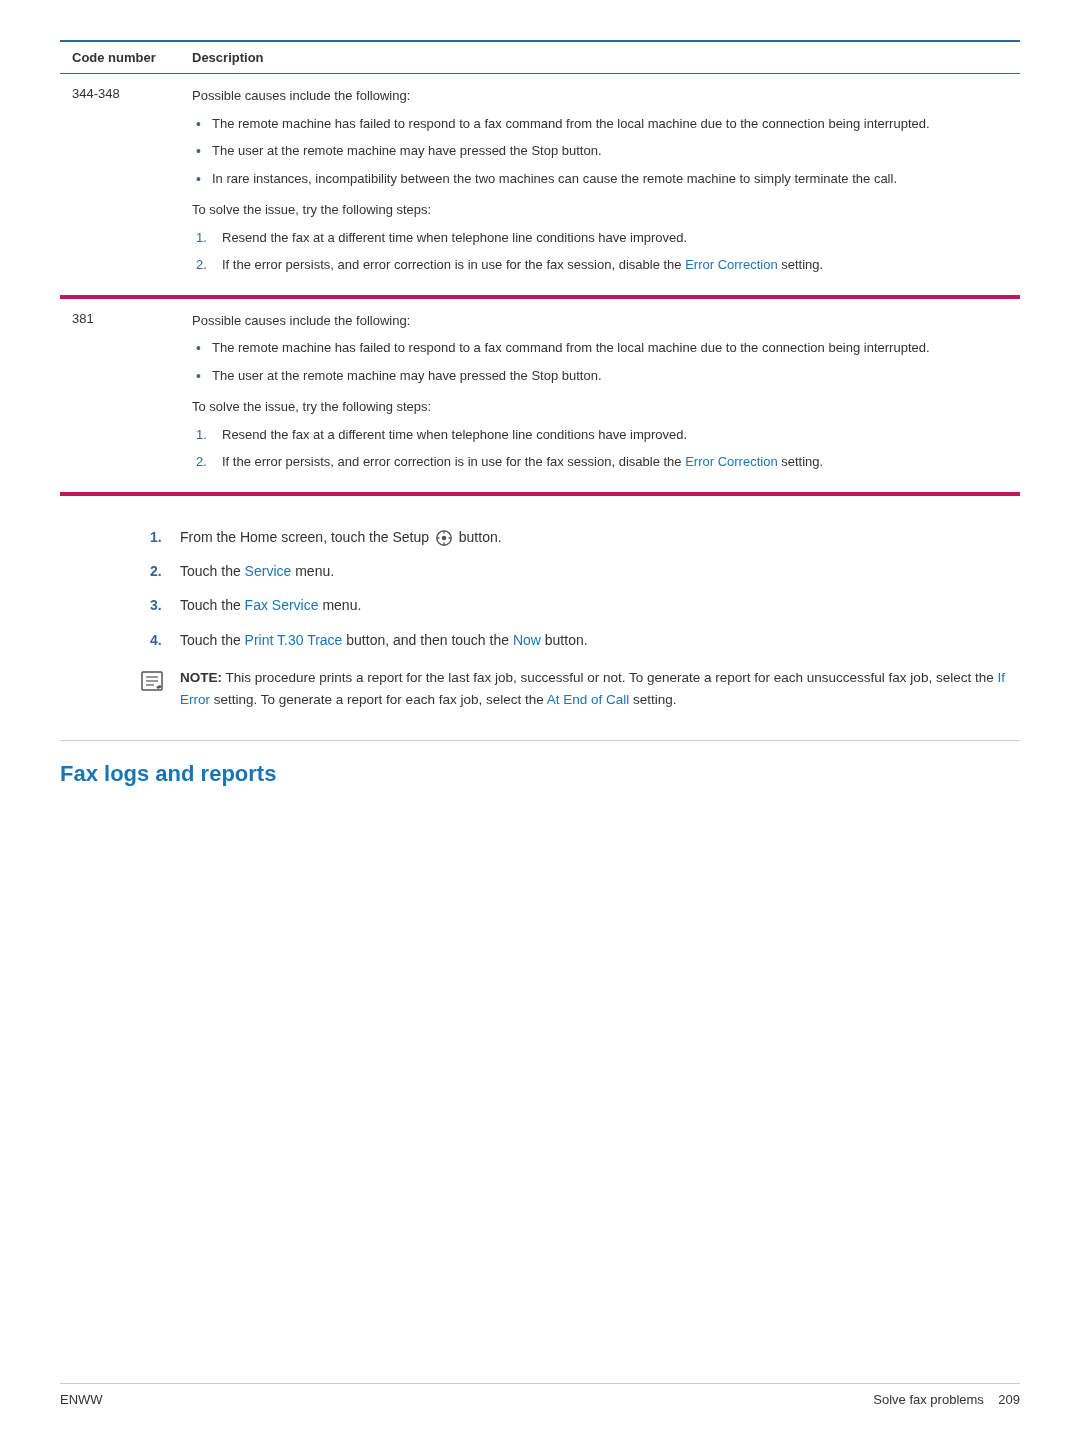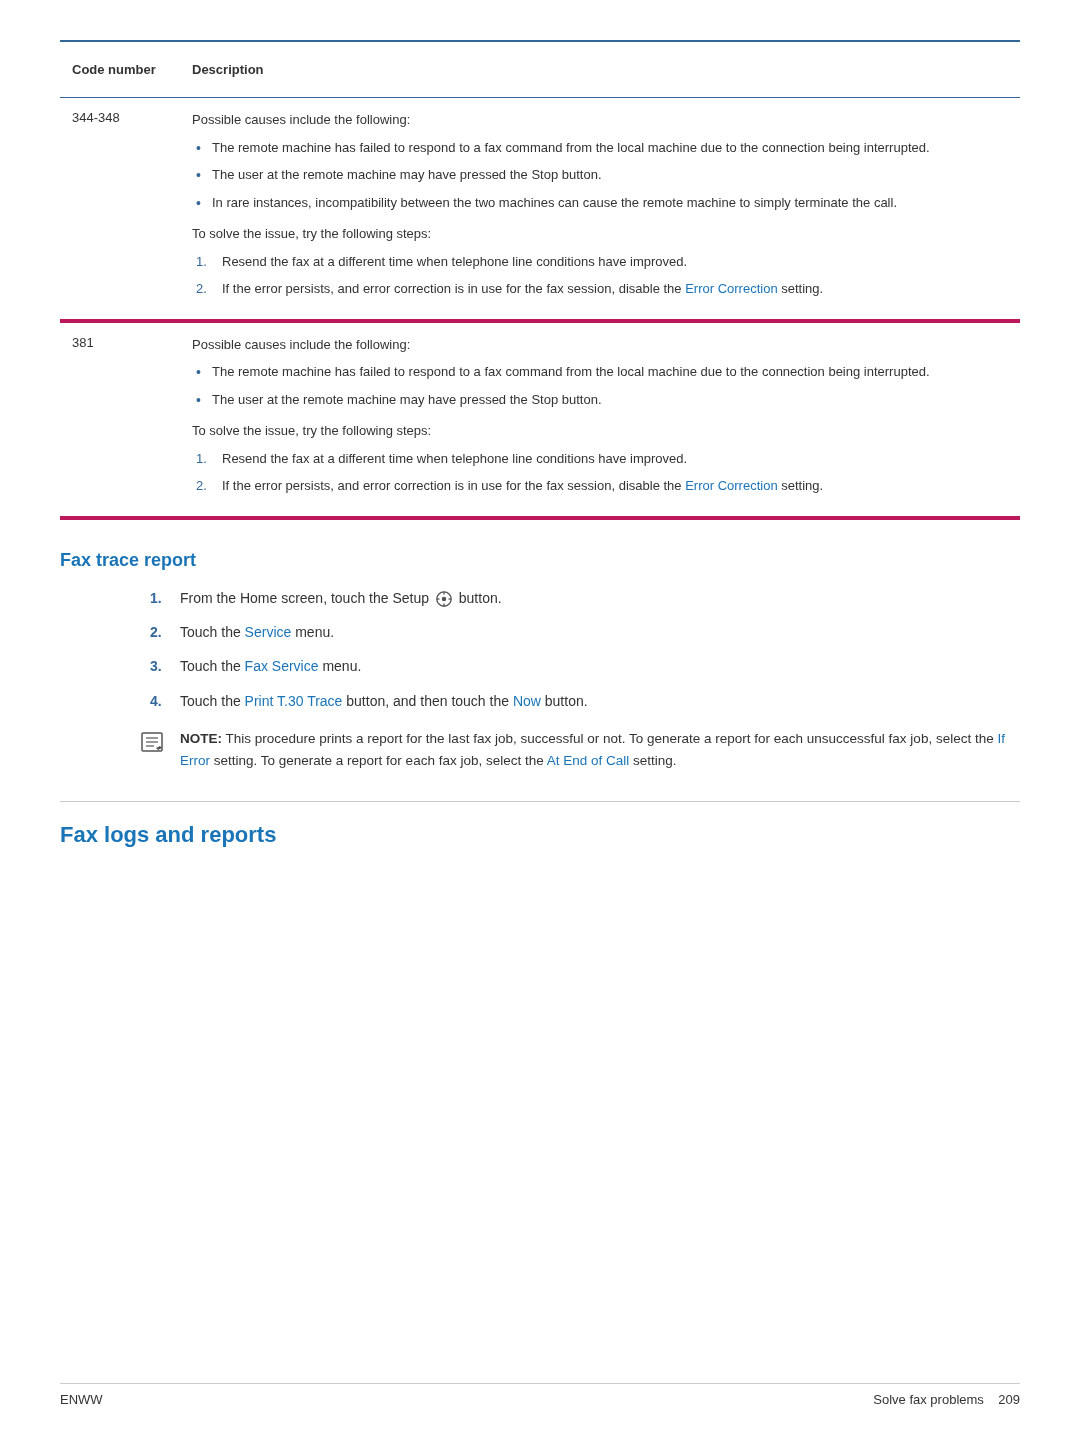--- a/index.html
+++ b/index.html
@@ -30,21 +30,21 @@
     .error-table {
       width: 100%;
       border-collapse: collapse;
       margin-bottom: 30px;
     }
 
     .error-table th {
       font-weight: bold;
       font-size: 13px;
       text-align: left;
-      padding: 20px 12px;
+      padding: 8px 12px;
       border-top: 2px solid #336699;
       border-bottom: 1px solid #336699;
       background: #fff;
     }
 
     .error-table td {
       padding: 12px 12px;
       vertical-align: top;
       border-bottom: 4px solid #be185d;
     }
@@ -275,21 +275,20 @@
               <span class="num">2.</span>
               <span>If the error persists, and error correction is in use for the fax session, disable the <a class="link-text">Error Correction</a> setting.</span>
             </li>
           </ol>
         </td>
       </tr>
     </tbody>
   </table>
 
   <div class="section">
-    <h2 class="section-title">Fax trace report</h2>
     <div class="section-body">
       <ol class="numbered-list">
         <li>
           <span class="num">1.</span>
           <span>From the Home screen, touch the Setup
             <span class="setup-icon">
               <svg viewBox="0 0 20 20" width="18" height="18">
                 <circle cx="10" cy="10" r="8" fill="none" stroke="#555" stroke-width="1.5"></circle>
                 <line x1="10" y1="2" x2="10" y2="5" stroke="#555" stroke-width="1.5"></line>
                 <line x1="10" y1="15" x2="10" y2="18" stroke="#555" stroke-width="1.5"></line>

